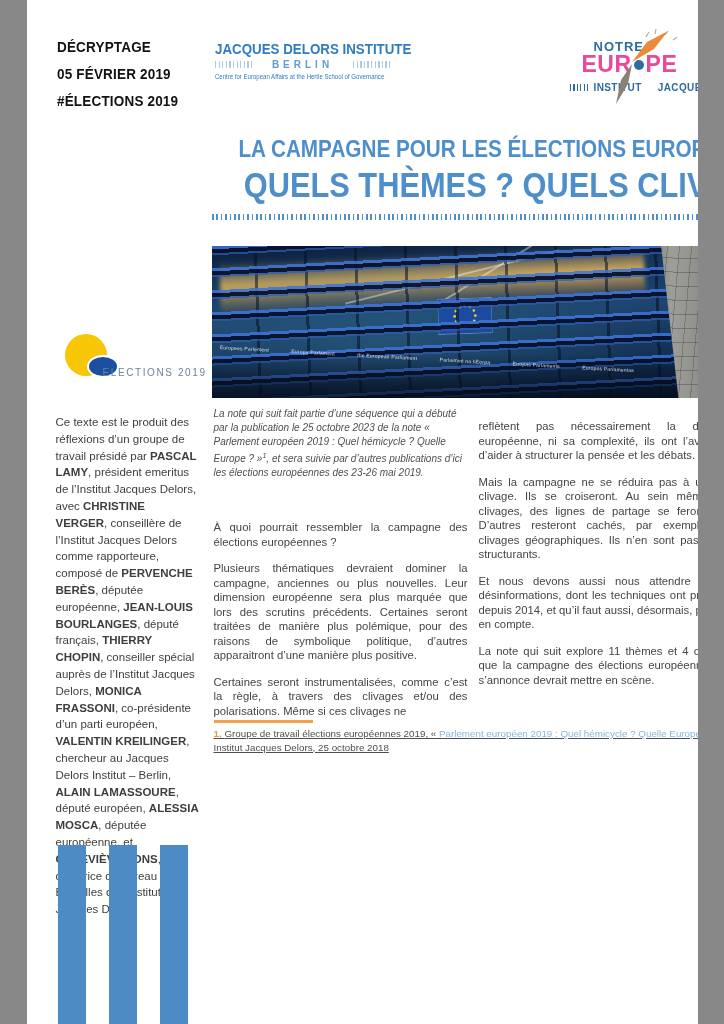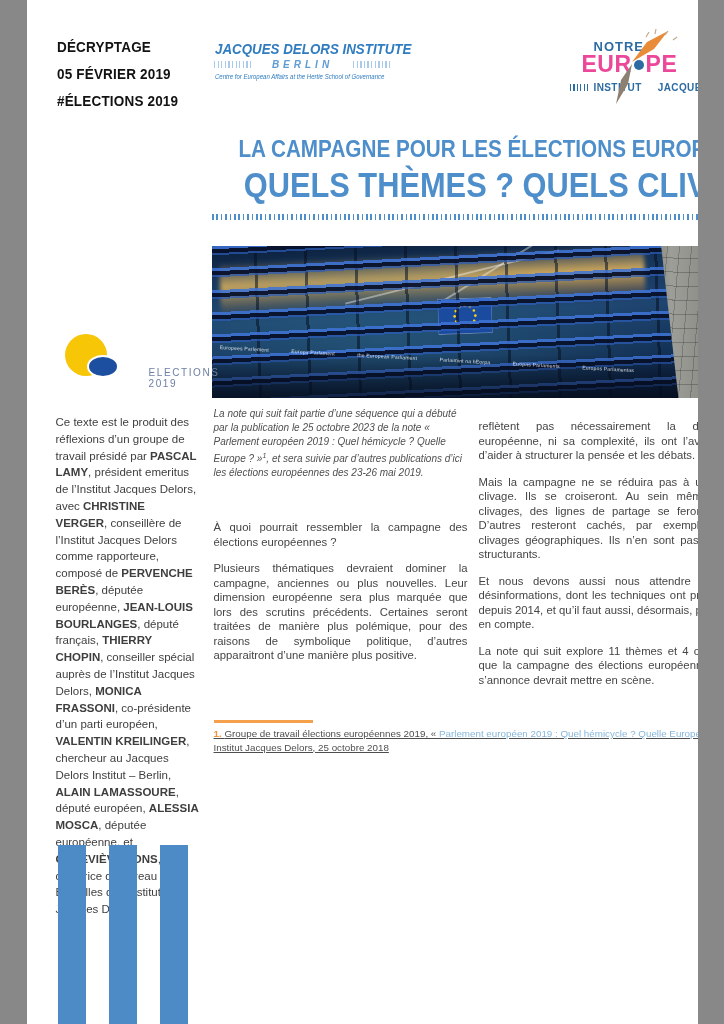--- a/index.html
+++ b/index.html
@@ -4,24 +4,24 @@
 <style>
   * { margin:0; padding:0; box-sizing:border-box; }
   body { background:#888; font-family:"Liberation Sans", sans-serif; }
   .page { position:relative; width:671px; height:1024px; background:#fff; overflow:hidden;
           margin:0 auto; font-family:"Liberation Sans", sans-serif; }
 
   
   .kicker { position:absolute; left:30px; top:33px; font-size:15px; font-weight:700;
             line-height:27px; color:#121212; letter-spacing:.2px; transform:scaleX(.9);
             transform-origin:0 0; white-space:nowrap; }
-  .jdi { position:absolute; left:188px; top:41px; width:176px;font-style:italic; }
+  .jdi { position:absolute; left:188px; top:41px; width:176px; }
   .jdi-title { font-size:14.5px; font-weight:700; color:#2F7CC0; white-space:nowrap;
                transform:scaleX(.92); transform-origin:0 50%; }
-  .jdi-berlin { display:flex; align-items:center; gap:20px; margin-top:2px;justify-content:flex-end; }
+  .jdi-berlin { display:flex; align-items:center; gap:20px; margin-top:2px; }
   .jdi-ticks { flex:1; height:7px;
                background:repeating-linear-gradient(90deg,#A9CAE8 0 1.3px,transparent 1.3px 3.6px); }
   .jdi-city { font-size:10px; color:#5E9CD3; letter-spacing:4px; font-weight:700; }
   .jdi-sub { font-size:6.5px; color:#2F7CC0; white-space:nowrap; margin-top:3px;
              transform:scaleX(.93); transform-origin:0 50%; }
 
   .ne { position:absolute; left:543px; top:28px; width:168px; height:80px; }
   .ne-notre { position:absolute; left:24px; top:11px; font-size:13px; font-weight:700;
               color:#2D6BA3; letter-spacing:1px; }
   .ne-europe { position:absolute; left:12px; top:23px; font-size:23px; font-weight:700;
@@ -68,21 +68,21 @@
                clip-path:polygon(30% 0,100% 0,100% 100%,58% 100%); }
   .ph-signs { position:absolute; left:8px; top:98px; right:70px; display:flex;
               justify-content:space-between; transform:rotate(3.2deg); transform-origin:0 0; }
   .sign { font-size:5px; color:rgba(255,255,255,.82); white-space:nowrap; letter-spacing:.2px; }
 
   
   .badge { position:absolute; left:36px; top:334px; width:150px; height:58px; }
   .badge-yellow { position:absolute; left:2px; top:0; width:42px; height:42px; border-radius:50%; background:#F6C607; }
   .badge-blue { position:absolute; left:24px; top:21px; width:32px; height:23px; border-radius:50%;
                 background:#1C4F9F; border:2.5px solid #fff; }
-  .badge-label { position:absolute; left:40px; top:33px; font-size:10px; letter-spacing:1.6px; color:#6C7FA3;margin-left:46px; }
+  .badge-label { position:absolute; left:40px; top:33px; font-size:10px; letter-spacing:1.6px; color:#6C7FA3; }
 
   
   .sidebar { position:absolute; left:29px; top:414px; width:143px; font-size:11.5px;
              line-height:16.8px; color:#3E3E3E; }
   .seg-b { font-weight:700; }
   .intro { position:absolute; left:187px; top:407px; width:254px; font-style:italic;
            font-size:10px; line-height:13.9px; color:#4F4F4F; }
   .seg-sup { vertical-align:super; font-size:7px; }
   .col { position:absolute; width:254px; font-size:11.3px; line-height:14.5px;
          text-align:justify; color:#454545; }
@@ -198,20 +198,21 @@
   </div>
 
   <aside class="sidebar"><span>Ce texte est le produit des réflexions d’un groupe de travail présidé par </span><span class="seg-b">PASCAL LAMY</span><span>, président emeritus de l’Institut Jacques Delors, avec </span><span class="seg-b">CHRISTINE VERGER</span><span>, conseillère de l’Institut Jacques Delors comme rapporteure, composé de </span><span class="seg-b">PERVENCHE BERÈS</span><span>, députée européenne, </span><span class="seg-b">JEAN-LOUIS BOURLANGES</span><span>, député français, </span><span class="seg-b">THIERRY CHOPIN</span><span>, conseiller spécial auprès de l’Institut Jacques Delors, </span><span class="seg-b">MONICA FRASSONI</span><span>, co-présidente d’un parti européen, </span><span class="seg-b">VALENTIN KREILINGER</span><span>, chercheur au Jacques Delors Institut – Berlin, </span><span class="seg-b">ALAIN LAMASSOURE</span><span>, député européen, </span><span class="seg-b">ALESSIA MOSCA</span><span>, députée européenne, et </span><span class="seg-b">GENEVIÈVE PONS</span><span>, directrice du bureau de Bruxelles de l’Institut Jacques Delors.</span></aside>
 
   <div class="intro"><span>La note qui suit fait partie d’une séquence qui a débuté par la publication le 25 octobre 2023 de la note « Parlement européen 2019 : Quel hémicycle ? Quelle Europe ? »</span><span class="seg-sup">1</span><span>, et sera suivie par d’autres publications d’ici les élections européennes des 23-26 mai 2019.</span></div>
 
   <div class="col col1">
 
   <p>À quoi pourrait ressembler la campagne des élections européennes ?</p>
       <p>Plusieurs thématiques devraient dominer la campagne, anciennes ou plus nouvelles. Leur dimension européenne sera plus marquée que lors des scrutins précédents. Certaines seront traitées de manière plus polémique, pour des raisons de symbolique politique, d’autres apparaitront d’une manière plus positive.</p>
+      <p>Certaines seront instrumentalisées, comme c’est la règle, à travers des clivages et/ou des polarisations. Même si ces clivages ne</p>
     </div>
   <div class="col col2">
 
   <p>reflètent pas nécessairement la diversité européenne, ni sa complexité, ils ont l’avantage d’aider à structurer la pensée et les débats.</p>
       <p>Mais la campagne ne se réduira pas à un seul clivage. Ils se croiseront. Au sein même des clivages, des lignes de partage se feront jour. D’autres resteront cachés, par exemple des clivages géographiques. Ils n’en sont pas moins structurants.</p>
       <p>Et nous devons aussi nous attendre à des désinformations, dont les techniques ont prospéré depuis 2014, et qu’il faut aussi, désormais, prendre en compte.</p>
       <p>La note qui suit explore 11 thèmes et 4 clivages que la campagne des élections européennes qui s’annonce devrait mettre en scène.</p>
     </div>
 
   <div class="fn-rule"></div>

